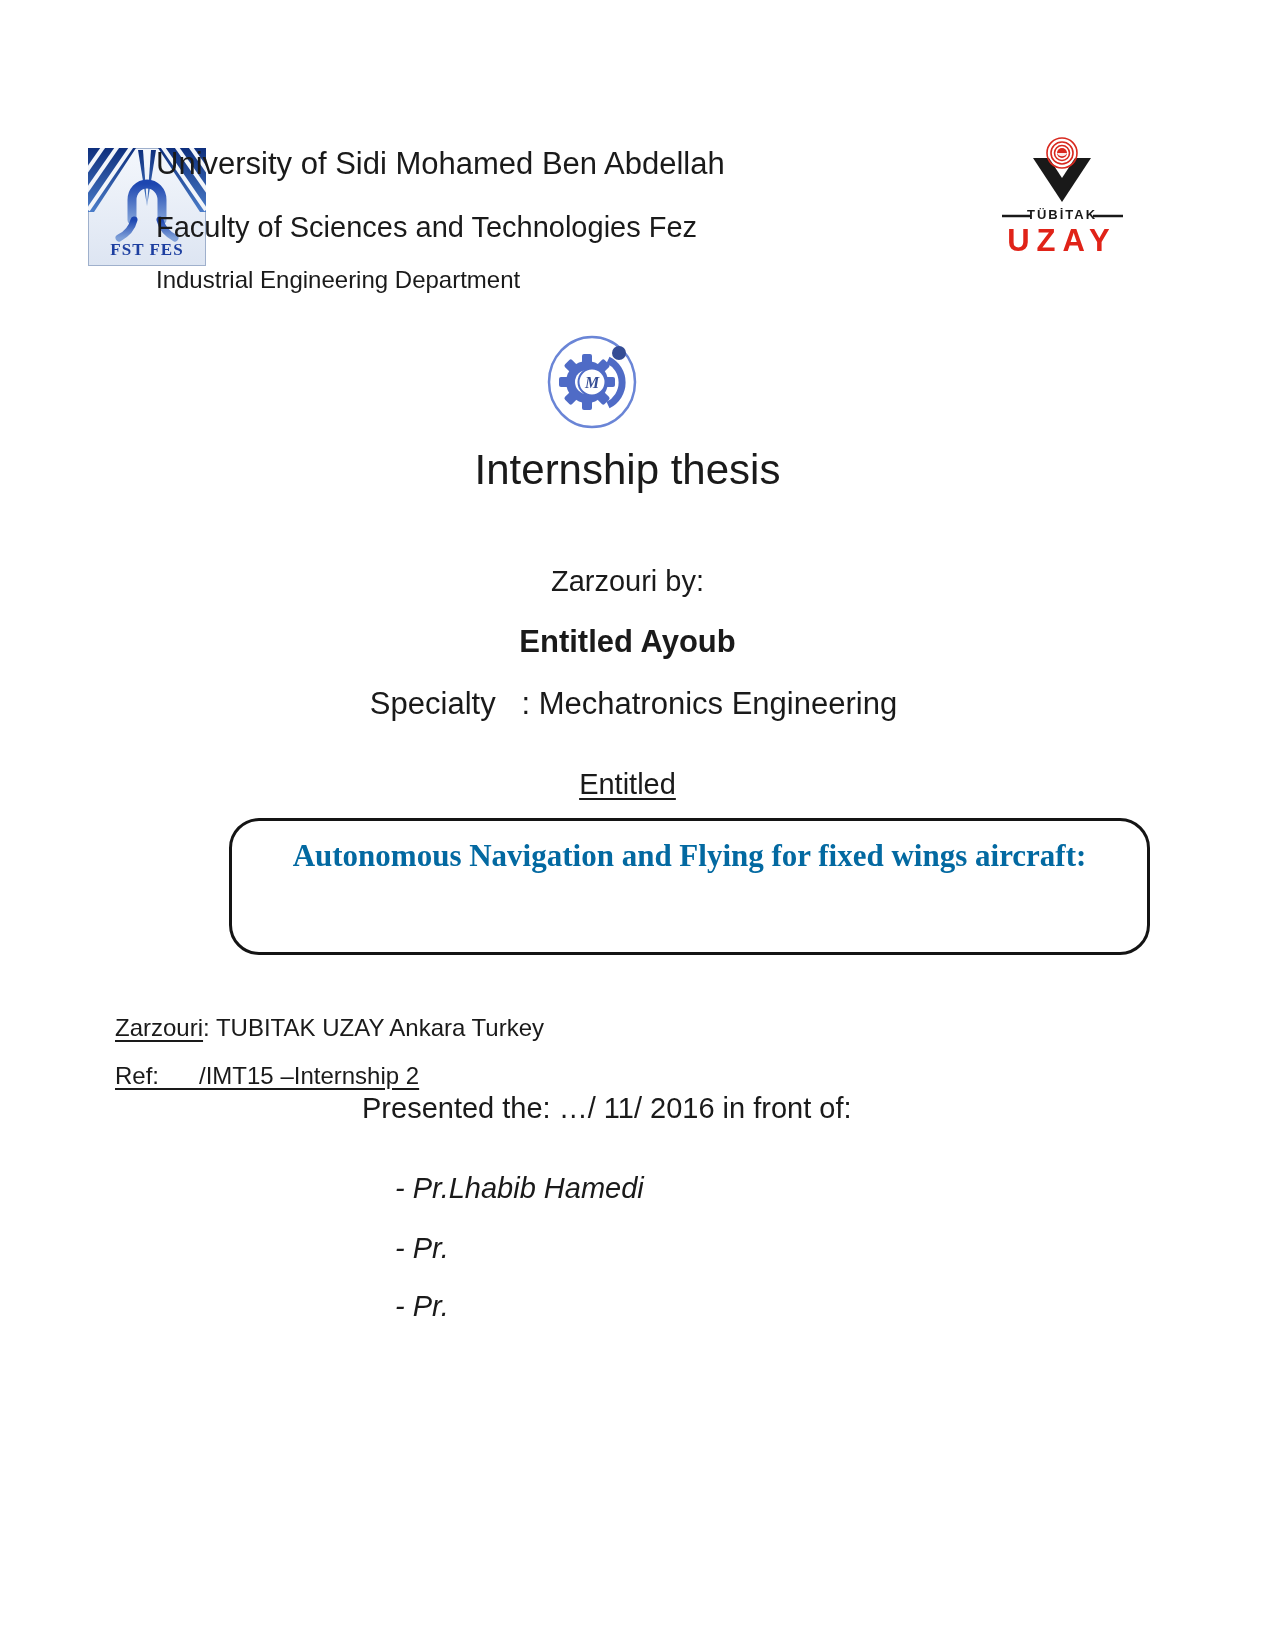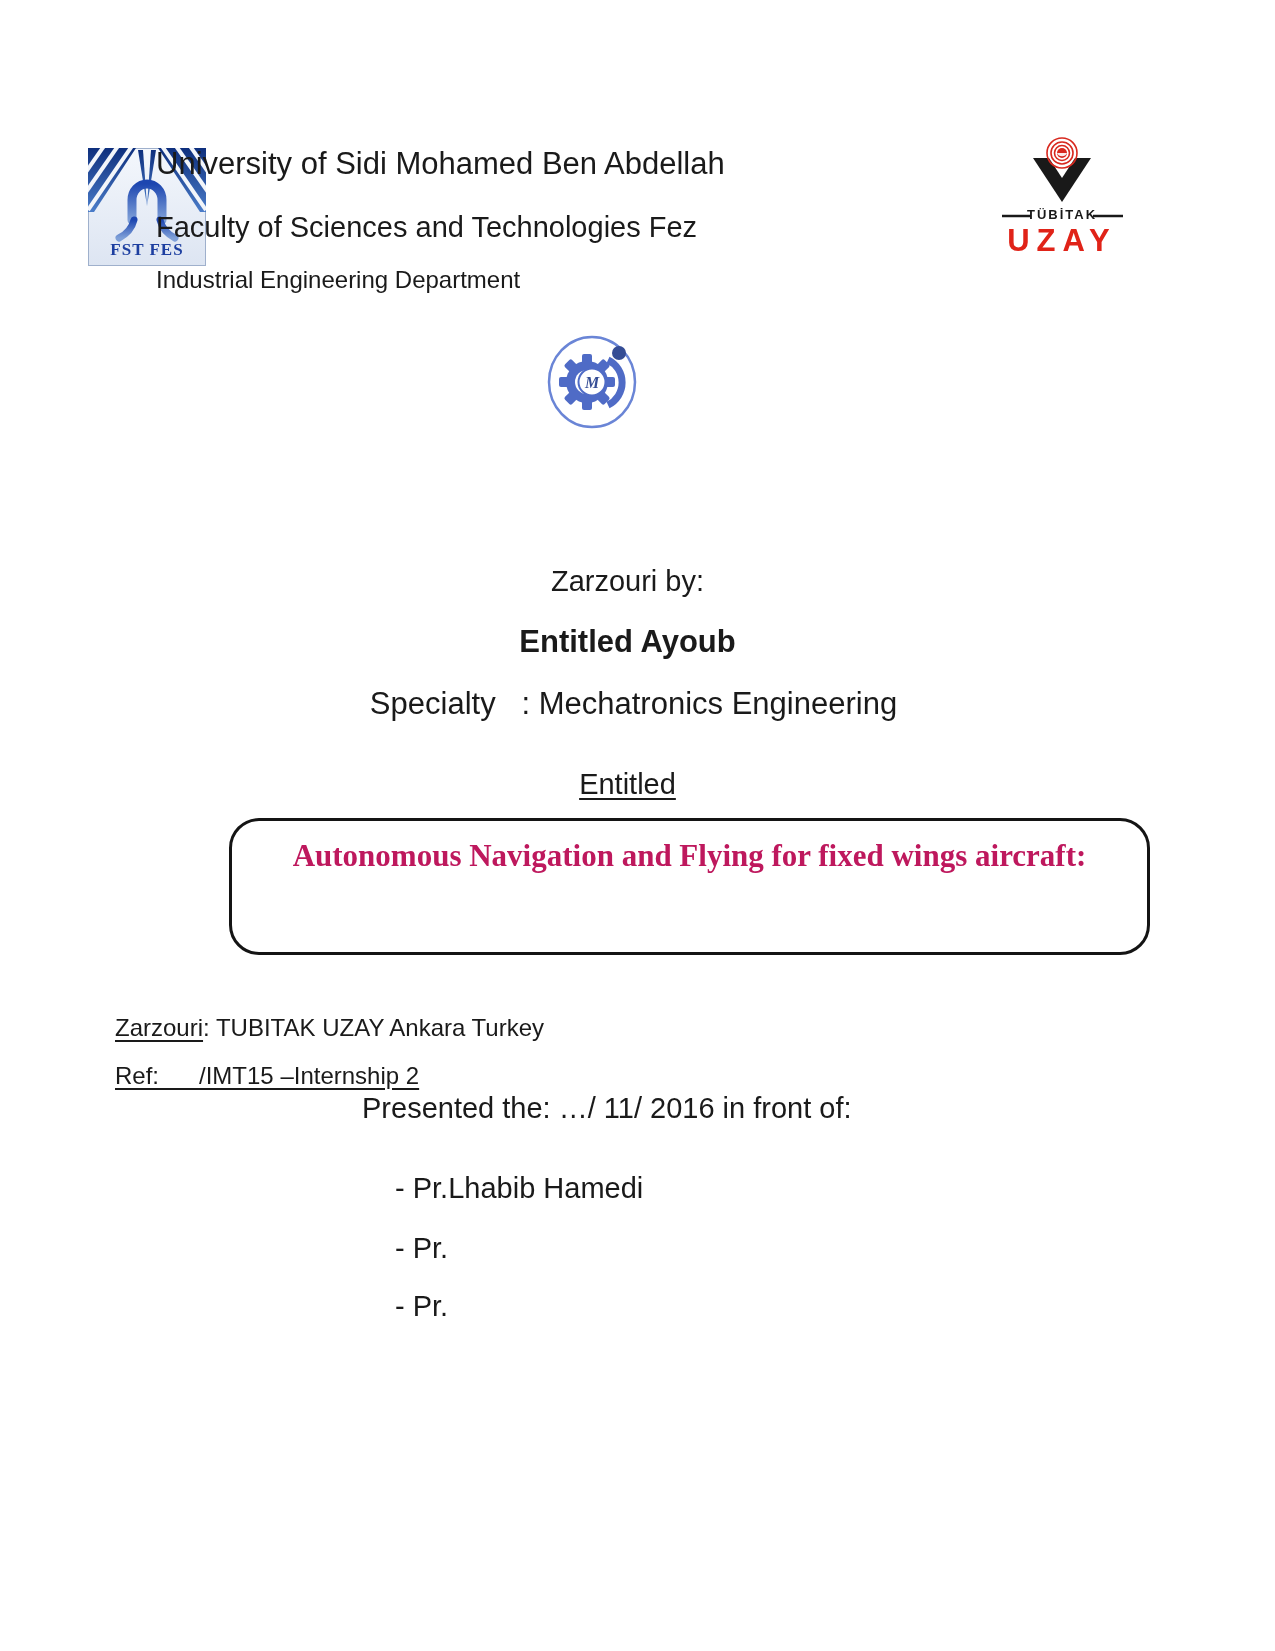--- a/index.html
+++ b/index.html
@@ -40,21 +40,21 @@
   .title-line{
     font-family:"Liberation Serif","DejaVu Serif",serif;
     font-weight:bold;
     font-size:31px;
     line-height:42px;
   }
   
   .loc{left:115px;top:1014px;font-size:24px;}
   .ref{left:115px;top:1062px;font-size:24px;white-space:pre;}
   .presented{left:362px;top:1092px;font-size:29px;}
-  .jury{left:395px;font-size:29px;}
+  .jury{left:395px;font-size:29px;font-style:italic;}
   .j1{top:1172px;}
   .j2{top:1232px;}
   .j3{top:1290px;}
   svg text{font-family:"Liberation Sans","DejaVu Sans",sans-serif;}
   svg .serif{font-family:"Liberation Serif","DejaVu Serif",serif;}
 </style>
 </head>
 <body>
 
 <div class="page">
@@ -146,27 +146,28 @@
         <circle cx="40" cy="47" r="21"></circle>
         <circle cx="40" cy="47" r="12" fill="#ffffff"></circle>
       </g>
       <path d="M 61 25 A 25 25 0 0 1 61 70" fill="none" stroke="#3d5cc0" stroke-width="7"></path>
       <circle cx="72" cy="18" r="7" fill="#203a8a"></circle>
       <circle cx="45" cy="47" r="13.5" fill="#ffffff" stroke="#3d5cc0" stroke-width="2"></circle>
       <text class="serif" x="45" y="53" text-anchor="middle" font-size="16" font-weight="bold" font-style="italic" fill="#203a8a">M</text>
     </svg>
   </div>
 
+  <div class="abs centercol doc-type">Internship thesis</div>
   <div class="abs centercol prepared">Zarzouri by:</div>
   <div class="abs centercol author">Entitled Ayoub</div>
   <div class="abs centercol specialty">Specialty   : Mechatronics Engineering</div>
   <div class="abs centercol entitled"><span class="u">Entitled</span></div>
 
   <div class="abs title-box">
-    <div class="title-line" style="color:#be185d">Autonomous Navigation and Flying for fixed wings aircraft:</div>
+    <div class="title-line" style="color:#0369a1">Autonomous Navigation and Flying for fixed wings aircraft:</div>
   </div>
 
   <div class="abs loc"><span class="u">Zarzouri</span><span>: TUBITAK UZAY Ankara Turkey</span></div>
   <div class="abs ref u">Ref:      /IMT15 –Internship 2</div>
   <div class="abs presented">Presented the: …/ 11/ 2016 in front of:</div>
   <div class="abs jury j1">- Pr.Lhabib Hamedi</div>
   <div class="abs jury j2">- Pr.</div>
   <div class="abs jury j3">- Pr.</div>
 
 </div>

